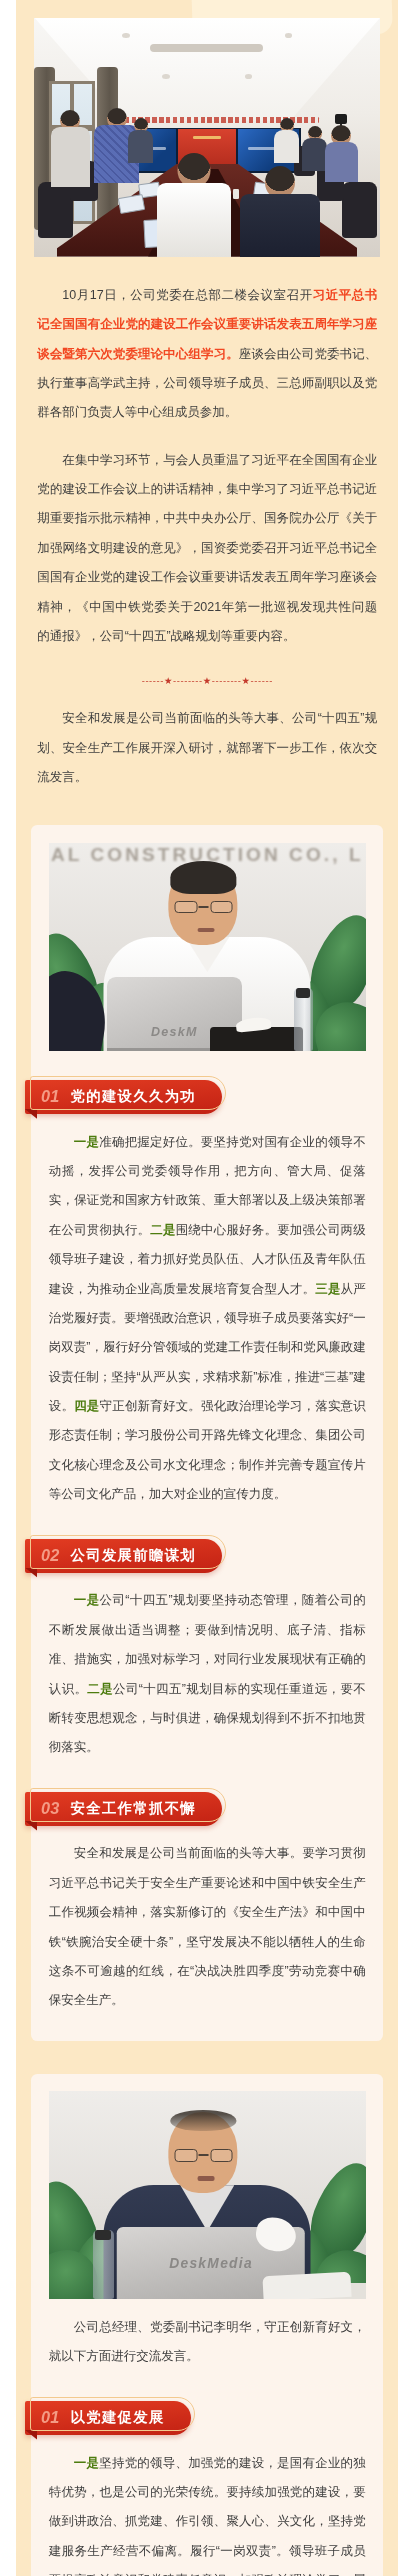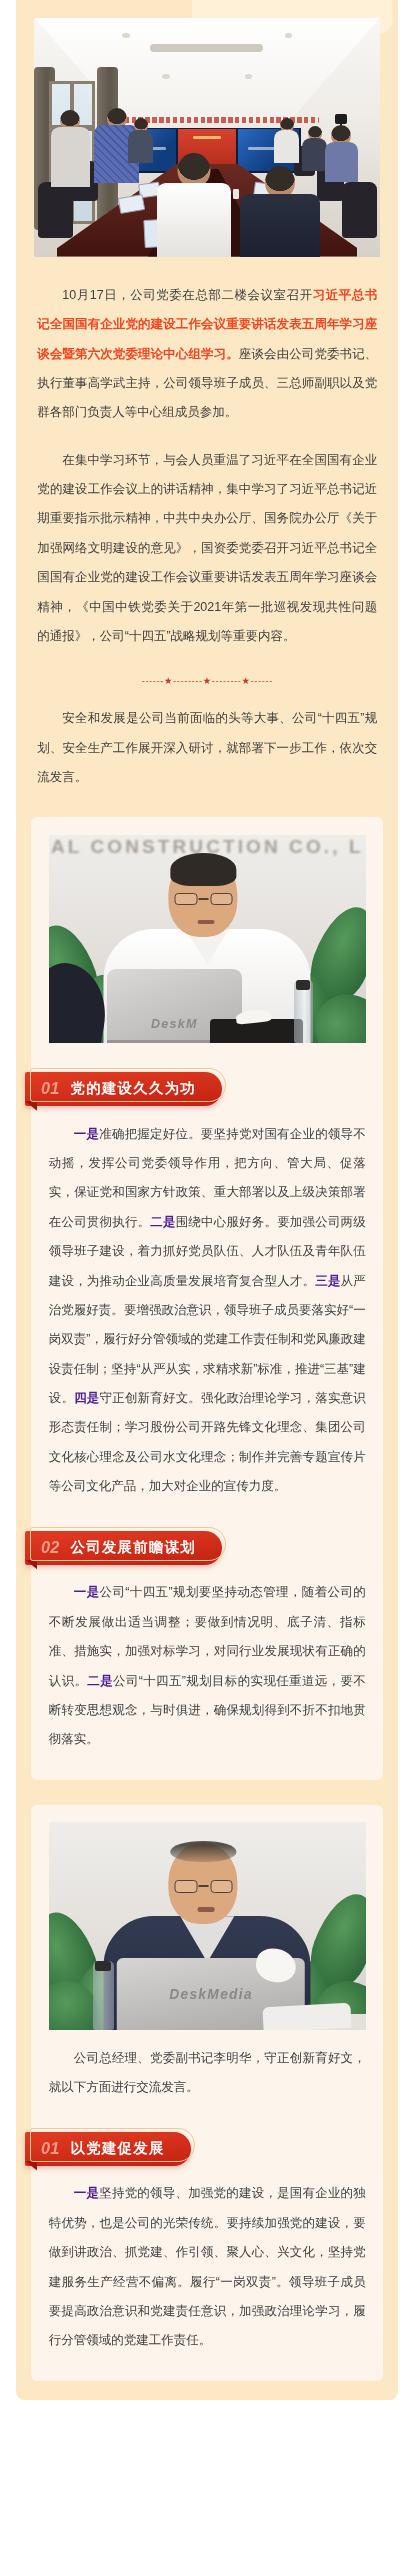--- a/index.html
+++ b/index.html
@@ -17,30 +17,30 @@
     content:""; position:absolute; top:-19px; right:6.3px; width:200px; height:56px;
     background:rgba(255,248,230,.55); border-radius:15px; transform:rotate(-2deg);
   }
 
   
   .textwrap { padding:6.3px 21px 0; }
   .para {
     font-size:12.5px; line-height:2.35; color:#3e3e3e; text-align:justify;
     text-indent:2em; margin-top:18px;
   }
-  .run-b { color:#4c1d95; font-weight:bold; }
+  .run-b { color:#4d7c0f; font-weight:bold; }
   .run-r { color:#f24722; font-weight:bold; }
   .divider {
     text-align:center; color:#c43a2c; margin:24px 0 15px;
     font-size:9.4px; letter-spacing:0.6px; white-space:nowrap; overflow:hidden;
   }
 
   
   .card {
-    margin:25px 15px 0; background:#fdf4ec; border-radius:6.3px;
+    margin:33px 15px 0; background:#fdf4ec; border-radius:6.3px;
     padding:17.5px 17.5px 25px; position:relative;
   }
   .card .para { margin-top:13.8px; }
   .sec { margin-top:29px; }
   .sec-banner {
     position:relative; display:inline-block; margin-left:-24px;
     background:linear-gradient(175deg,#e23c22,#c22113);
     padding:7.5px 26px 7.5px 16.3px; border-radius:2.5px 21px 21px 2.5px;
     box-shadow:0 2.5px 5px rgba(170,40,20,.25);
   }
@@ -322,20 +322,26 @@
       <p class="para sec-body"><span class="run-b">一是</span>准确把握定好位。要坚持党对国有企业的领导不动摇，发挥公司党委领导作用，把方向、管大局、促落实，保证党和国家方针政策、重大部署以及上级决策部署在公司贯彻执行。<span class="run-b">二是</span>围绕中心服好务。要加强公司两级领导班子建设，着力抓好党员队伍、人才队伍及青年队伍建设，为推动企业高质量发展培育复合型人才。<span class="run-b">三是</span>从严治党履好责。要增强政治意识，领导班子成员要落实好“一岗双责”，履行好分管领域的党建工作责任制和党风廉政建设责任制；坚持“从严从实，求精求新”标准，推进“三基”建设。<span class="run-b">四是</span>守正创新育好文。强化政治理论学习，落实意识形态责任制；学习股份公司开路先锋文化理念、集团公司文化核心理念及公司水文化理念；制作并完善专题宣传片等公司文化产品，加大对企业的宣传力度。</p>
     </div>
 
     <div class="sec">
       <div class="sec-banner">
         <span class="sec-num">02</span><span class="sec-title">公司发展前瞻谋划</span>
       </div>
       <p class="para sec-body"><span class="run-b">一是</span>公司“十四五”规划要坚持动态管理，随着公司的不断发展做出适当调整；要做到情况明、底子清、指标准、措施实，加强对标学习，对同行业发展现状有正确的认识。<span class="run-b">二是</span>公司“十四五”规划目标的实现任重道远，要不断转变思想观念，与时俱进，确保规划得到不折不扣地贯彻落实。</p>
     </div>
 
+    <div class="sec">
+      <div class="sec-banner">
+        <span class="sec-num">03</span><span class="sec-title">安全工作常抓不懈</span>
+      </div>
+      <p class="para sec-body">安全和发展是公司当前面临的头等大事。要学习贯彻习近平总书记关于安全生产重要论述和中国中铁安全生产工作视频会精神，落实新修订的《安全生产法》和中国中铁“铁腕治安全硬十条”，坚守发展决不能以牺牲人的生命这条不可逾越的红线，在“决战决胜四季度”劳动竞赛中确保安全生产。</p>
+    </div>
   </div>
 
   <div class="card">
     <div class="cardphoto">
       <div class="plant-l">
         <i class="leaf a"></i>
           <i class="leaf b"></i>
           <i class="leaf c"></i>
       </div>
       <div class="plant-r">

